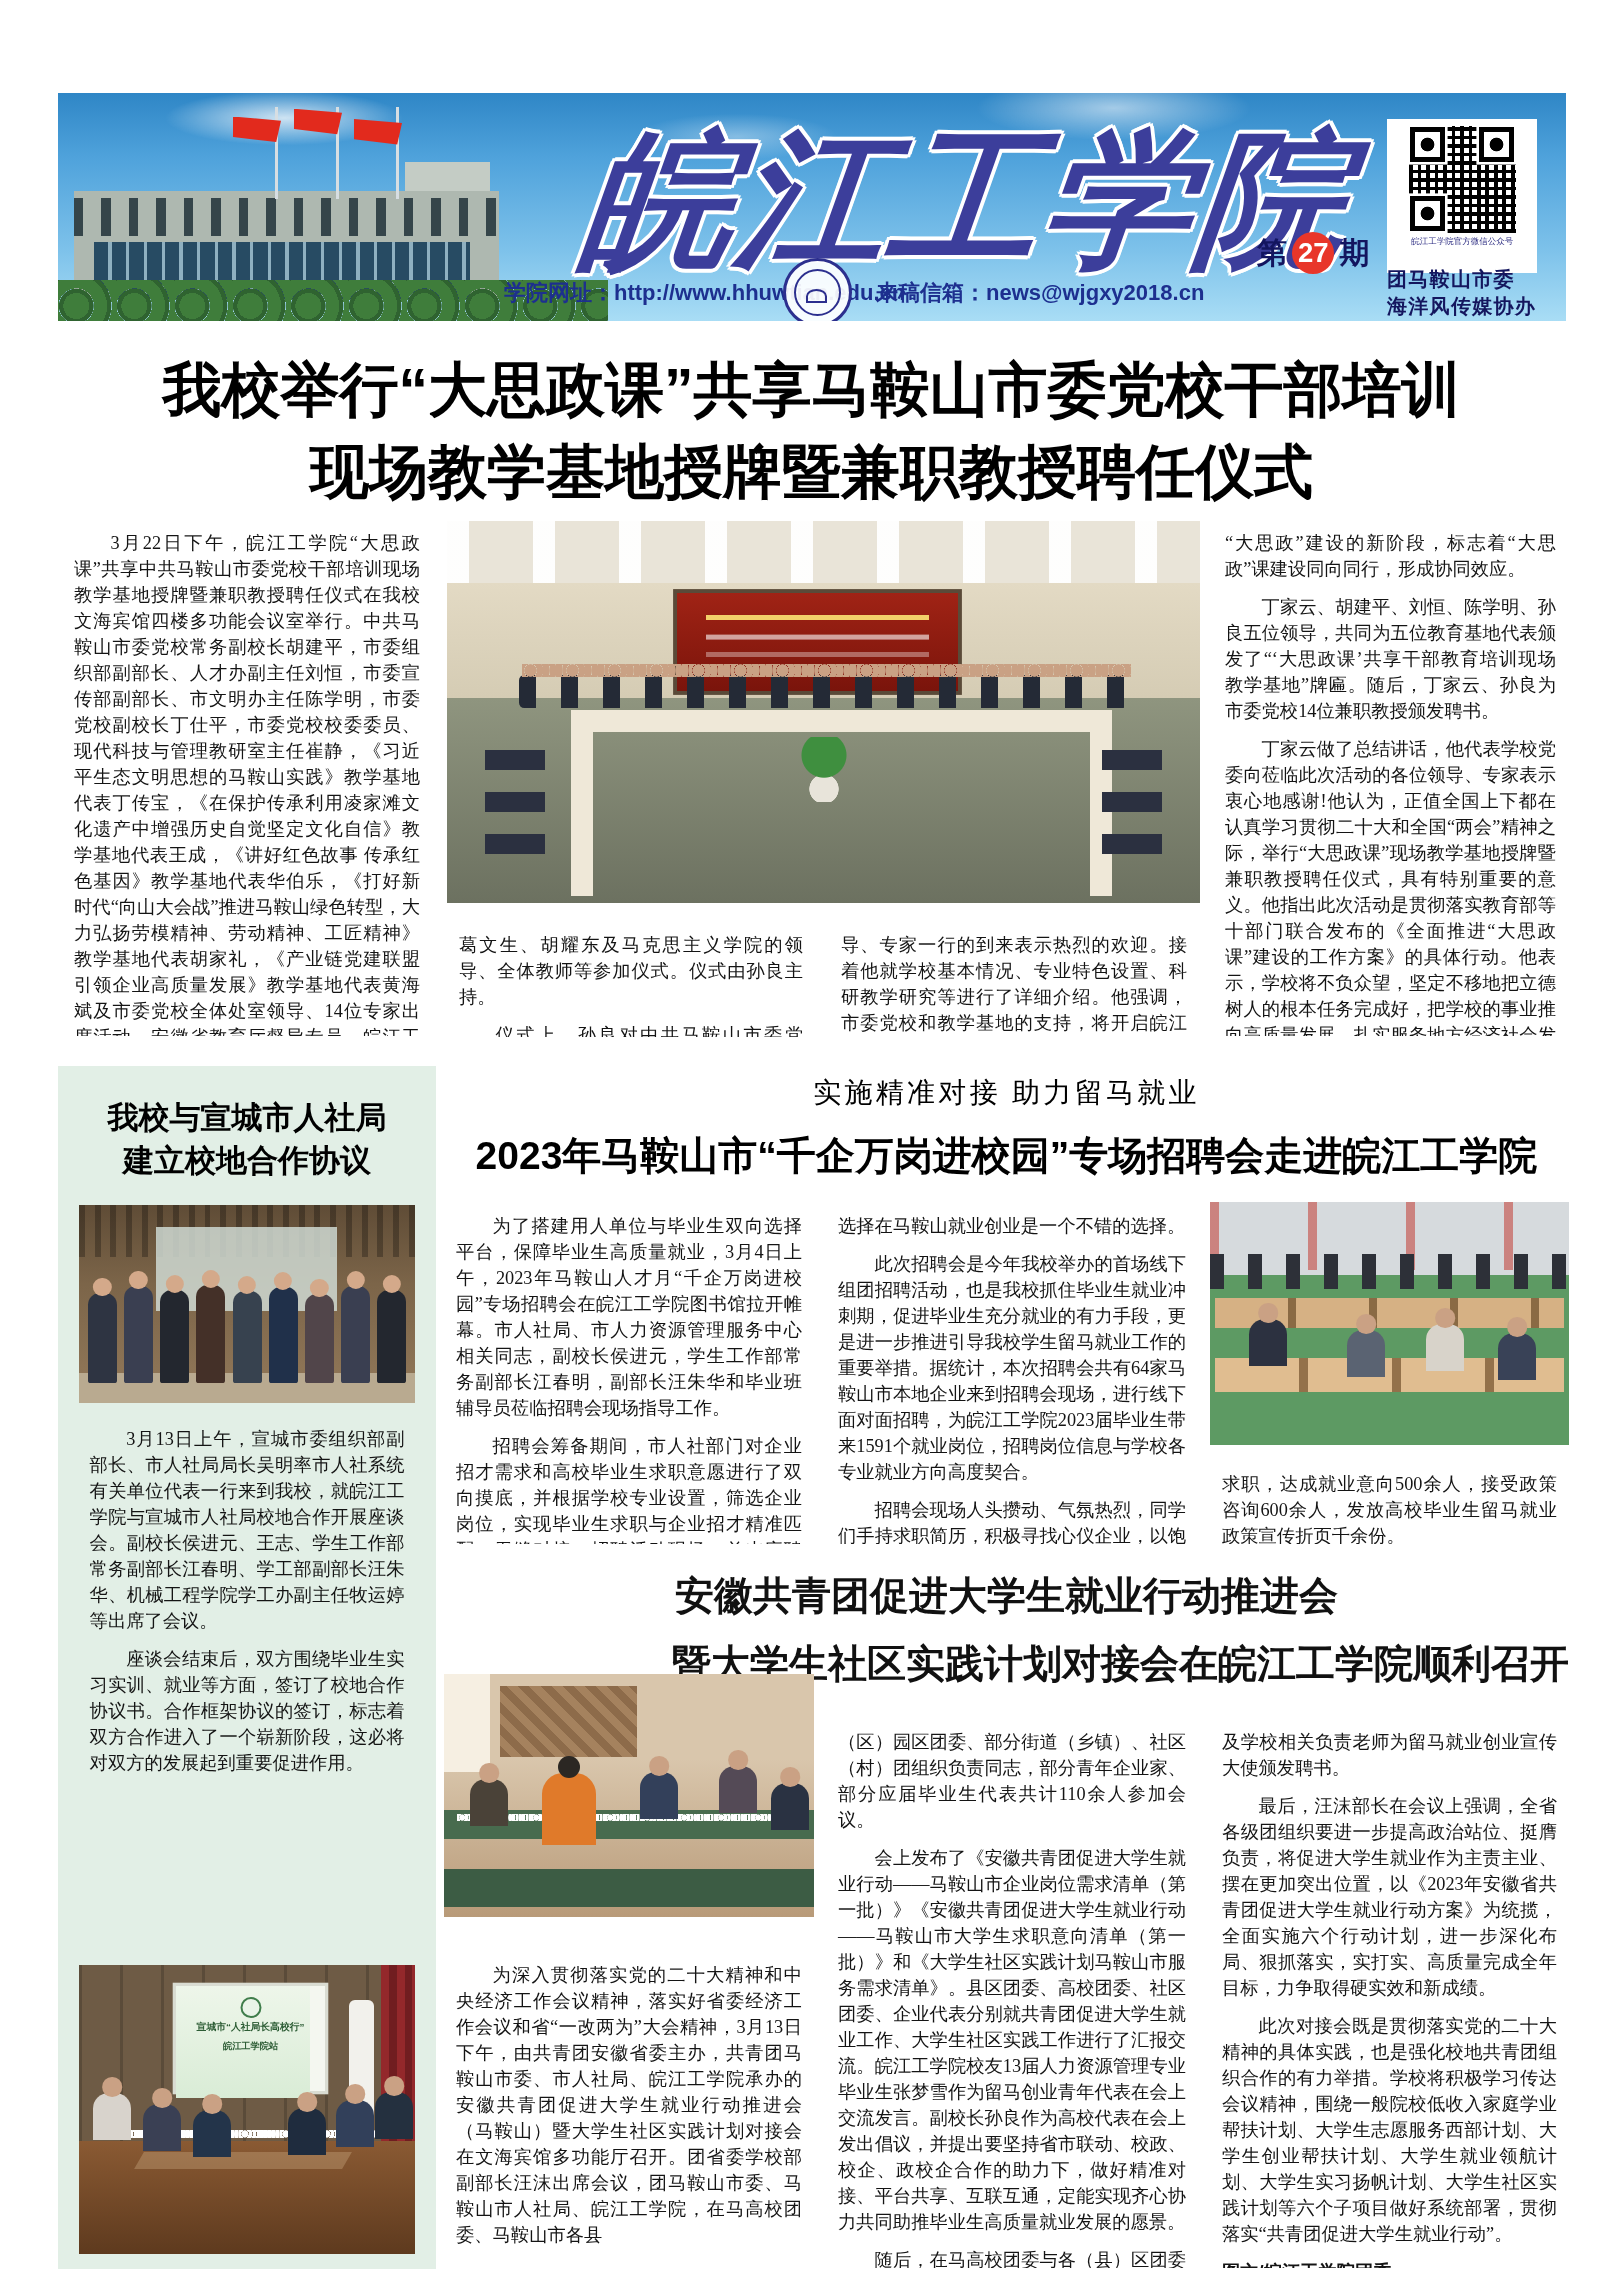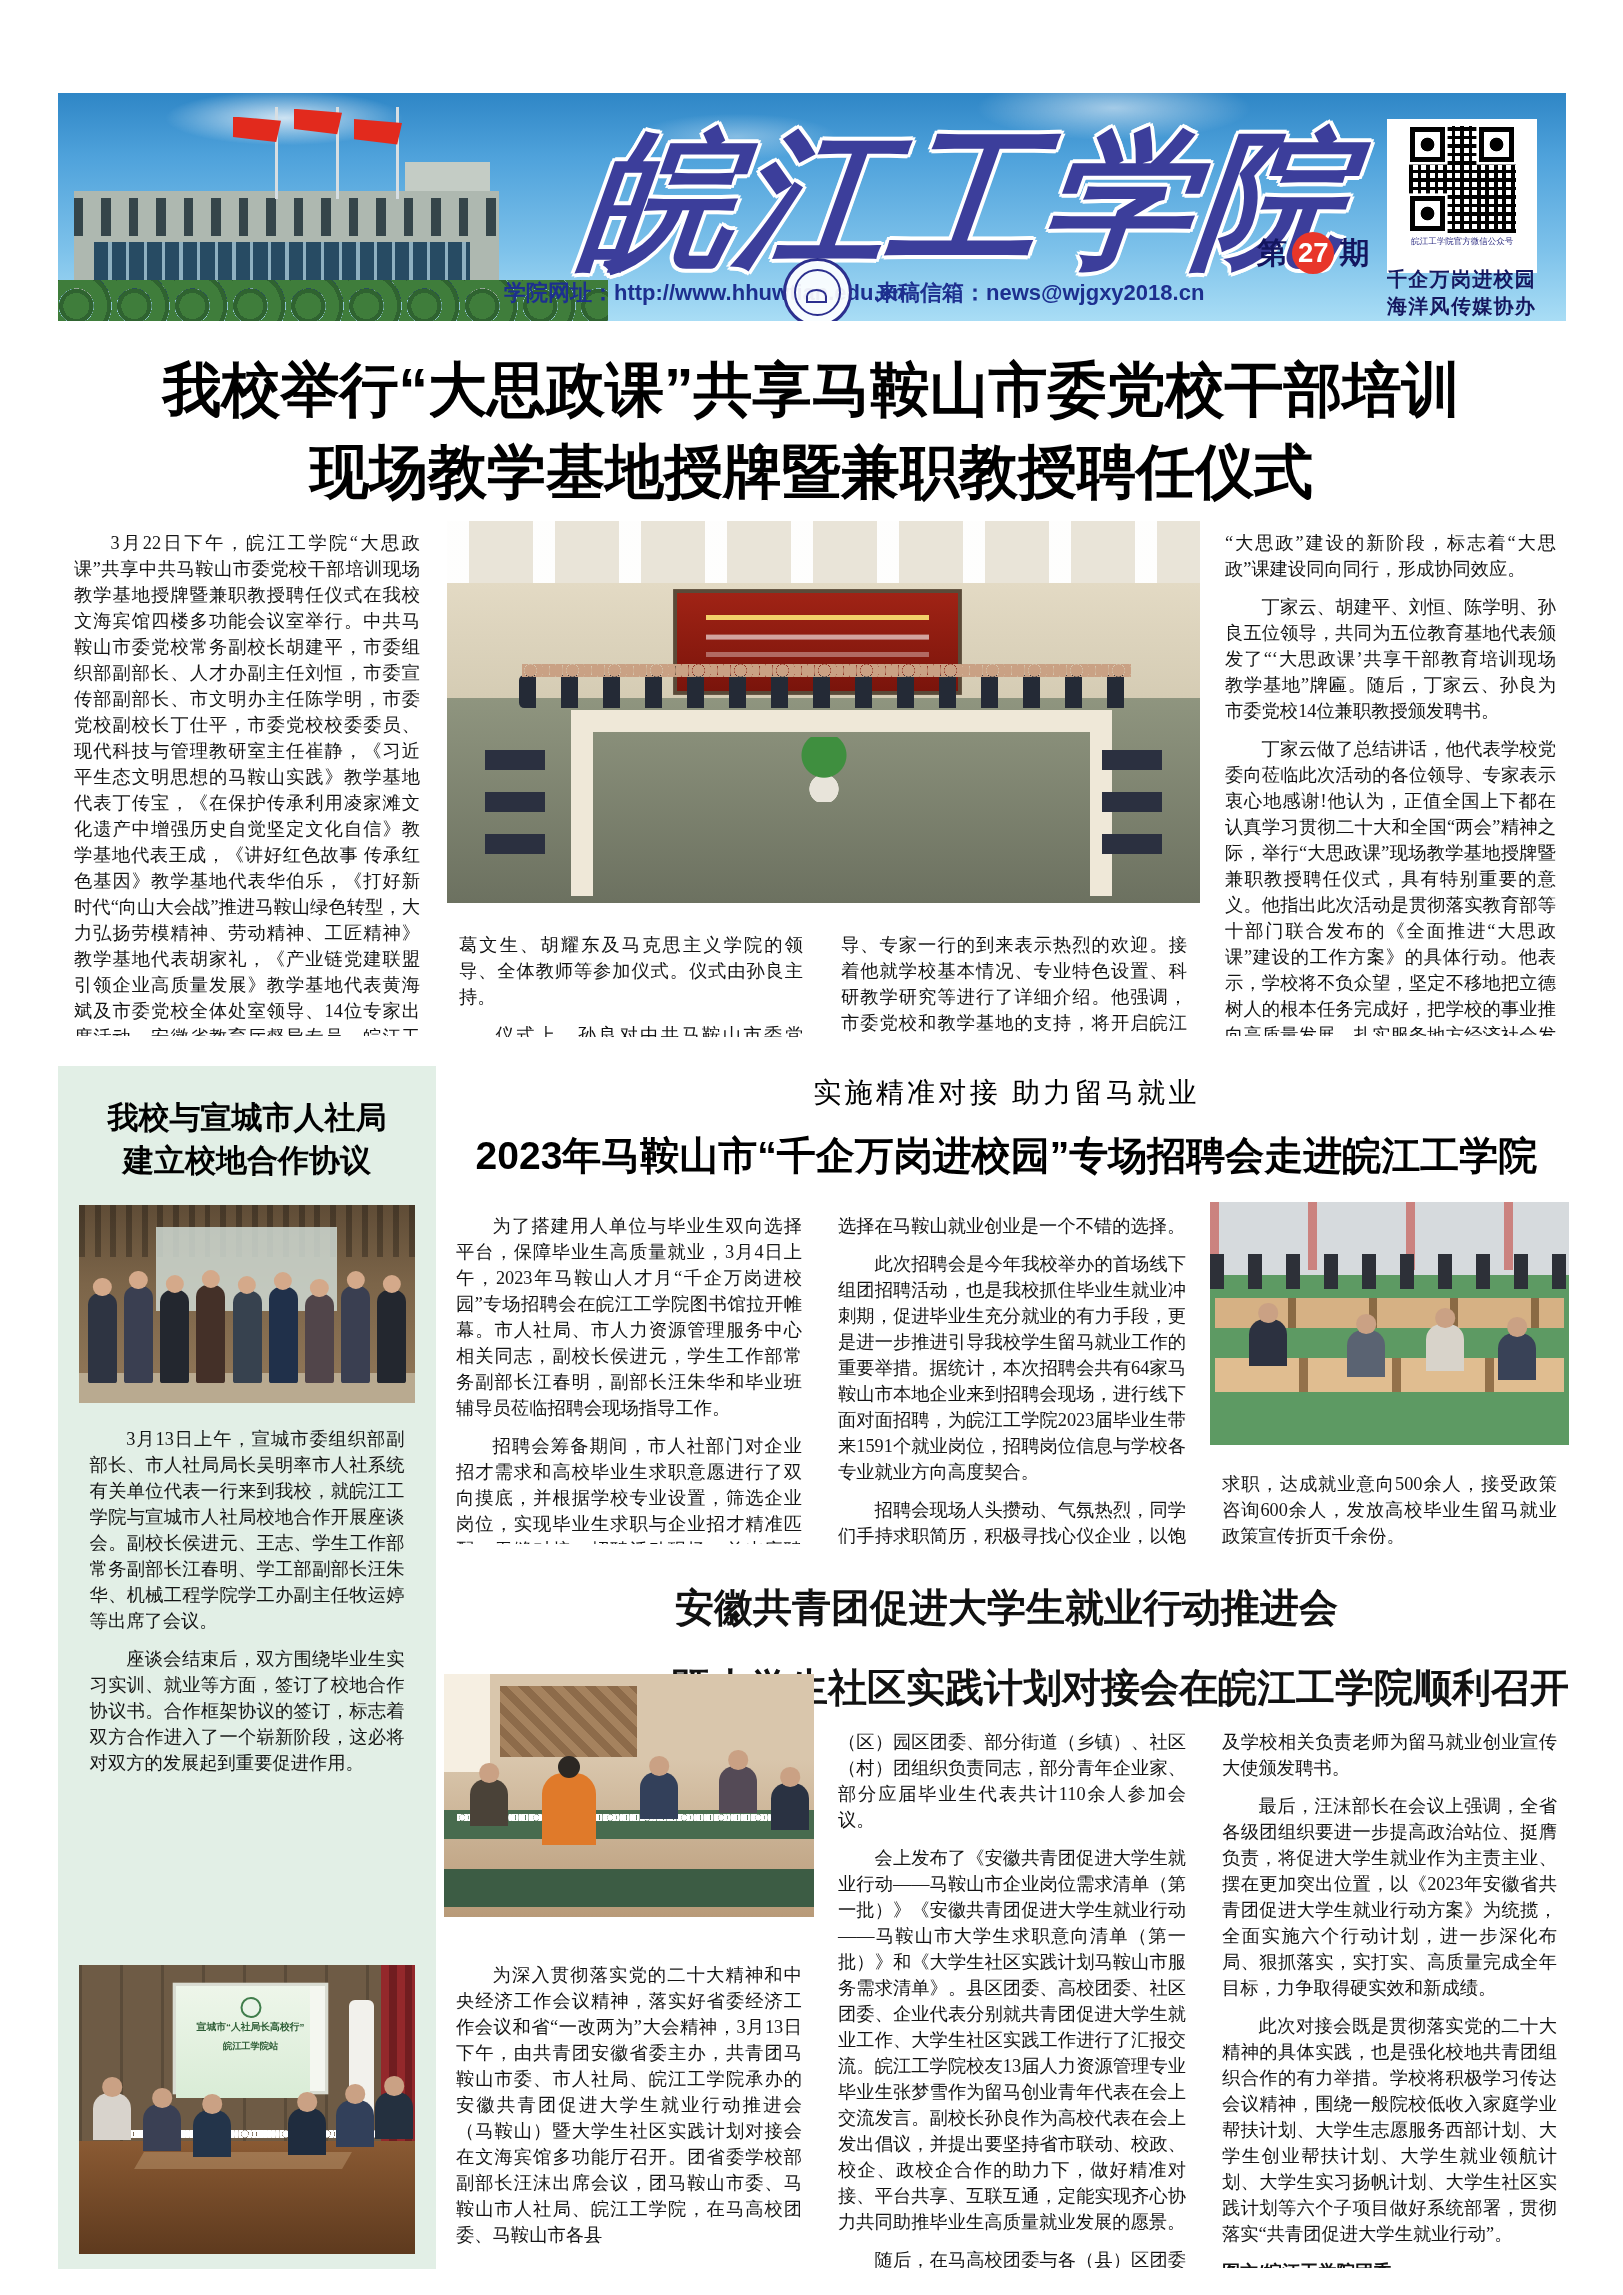--- a/index.html
+++ b/index.html
@@ -146,21 +146,21 @@
       background:repeating-linear-gradient(90deg,#2d3038 0 14.4px,transparent 14.4px 38px);}
   .s2-photo .desks1{left:5.2px;top:96px;right:5.2px;height:30px;
       background:repeating-linear-gradient(90deg,#d6b184 0 73px,#8a6a44 73px 81px);}
   .s2-photo .desks2{left:5.2px;top:156px;right:5.2px;height:34px;
       background:repeating-linear-gradient(90deg,#e0bd90 0 84px,#93714a 84px 93px);}
   .s2-photo .p1{left:39px;top:117px;}.s2-photo .p2{left:137px;top:128px;background:#5a6372;}
   .s2-photo .p3{left:216px;top:122px;background:#d8d3ca;}.s2-photo .p4{left:288px;top:131px;background:#394257;}
 
   
   .s3{position:absolute;left:444px;top:1561px;width:1125px;height:707px;}
-  .s3-h1{margin:16px;padding-top:3.9px;text-align:center;font-family:"Liberation Sans",sans-serif;font-weight:900;font-size:39px;}
+  .s3-h1{margin:4px;padding-top:3.9px;text-align:center;font-family:"Liberation Sans",sans-serif;font-weight:900;font-size:39px;}
   .s3-h2{margin:0;padding-top:10.5px;text-align:right;font-family:"Liberation Sans",sans-serif;font-weight:900;font-size:39px;}
   .s3-photo{position:absolute;left:0;top:113px;width:370px;height:243px;}
   .s3-col1{position:absolute;left:0;top:389px;width:370px;height:318px;}
   .s3-col2{position:absolute;left:382px;top:156px;width:372px;height:551px;}
   .s3-col3{position:absolute;left:766px;top:156px;width:359px;height:551px;}
   .credit{font-family:"Liberation Sans",sans-serif;font-weight:700;font-size:22px;text-align:right;margin-top:6.5px;}
   .s3-photo .bg3{inset:0;background:linear-gradient(180deg,#d9c6ac 0 35%,#b89a78 100%);}
   .s3-photo .win{left:0;top:0;width:46px;height:98px;background:#f6efe2;}
   .s3-photo .panel{left:56px;top:11.8px;width:137px;height:71px;
       background:repeating-linear-gradient(45deg,#8d6b4a 0 7.9px,#a5825e 7.9px 15.7px);}
@@ -202,21 +202,21 @@
     </div>
     <div class="qrbox">
       <div class="qr">
         <div class="qf tl"></div>
         <div class="qf tr"></div>
         <div class="qf bl"></div>
       </div>
       <div class="qr-caption">皖江工学院官方微信公众号</div>
     </div>
     <div class="organizer">
-      <div>千企万岗进校园</div>
+      <div>团马鞍山市委</div>
       <div>海洋风传媒协办</div>
     </div>
     <div class="mast-url">学院网址：http://www.hhuwtian.edu.cn</div>
     <div class="seal"></div>
     <div class="mast-mail">来稿信箱：news@wjgxy2018.cn</div>
   </div>
 
   <div class="h1a">我校举行“大思政课”共享马鞍山市委党校干部培训</div>
   <div class="h1b">现场教学基地授牌暨兼职教授聘任仪式</div>
 

